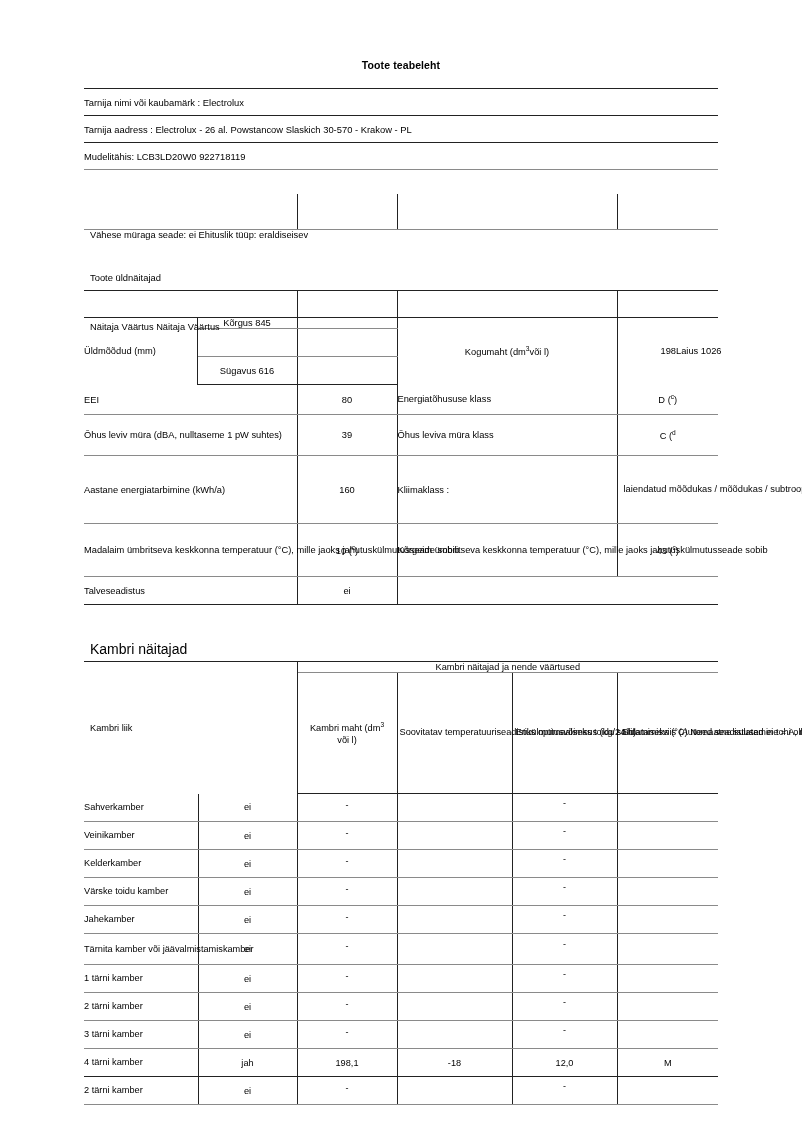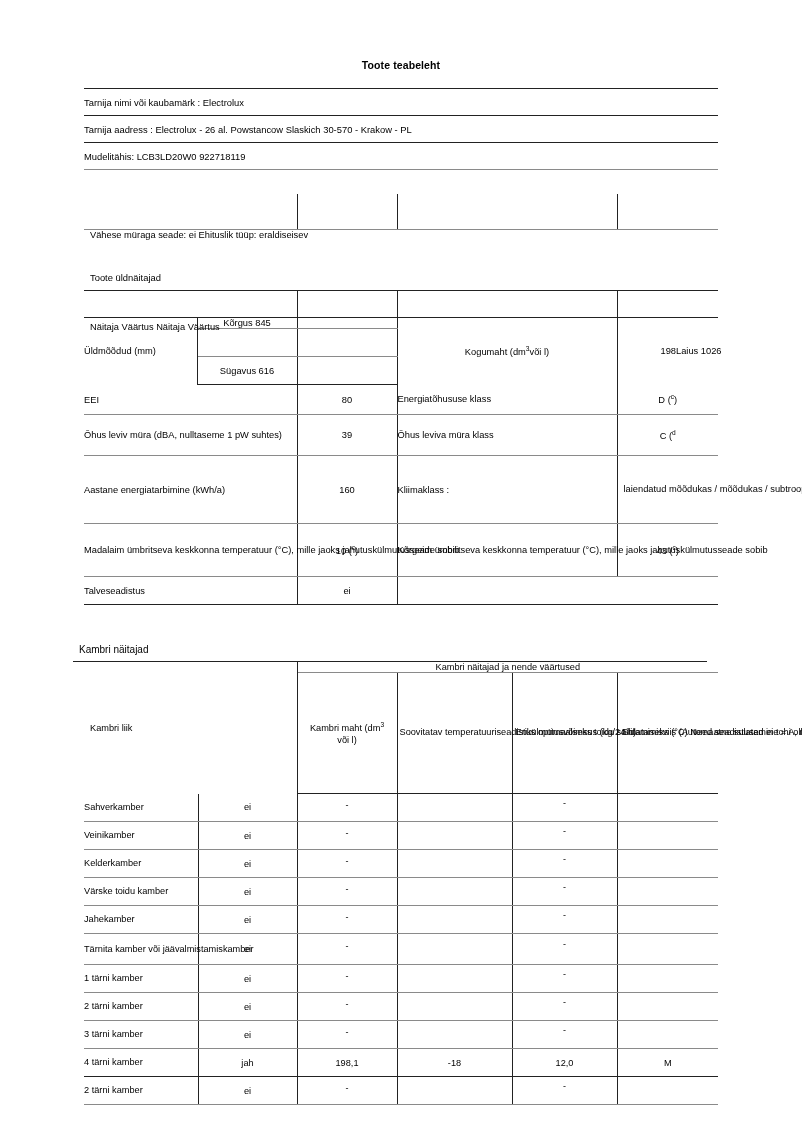--- a/index.html
+++ b/index.html
@@ -75,23 +75,23 @@
     box-sizing: border-box;
   }
 
   
   #genTable { left: 84px; top: 291px; width: 634px; }
   #genTable td { font-size: 9.3px; }
 
   
   #compCaption {
     position: absolute;
-    left: 73px; top: 637px; width: 634px; height: 25px;
+    left: 84px; top: 637px; width: 634px; height: 25px;
     border-bottom: 1.6px solid #222;
-    font-size: 10px;
+    font-size: 14px;
     display: flex; align-items: center;
     padding-left: 6px;
     box-sizing: border-box;
   }
 
   
   #compTable { left: 84px; top: 662px; width: 634px; }
   #compTable td { font-size: 9.2px; }
   #compTable td.hd { vertical-align: middle; }
   .hdwrap { white-space: normal; line-height: 11.6px; }

